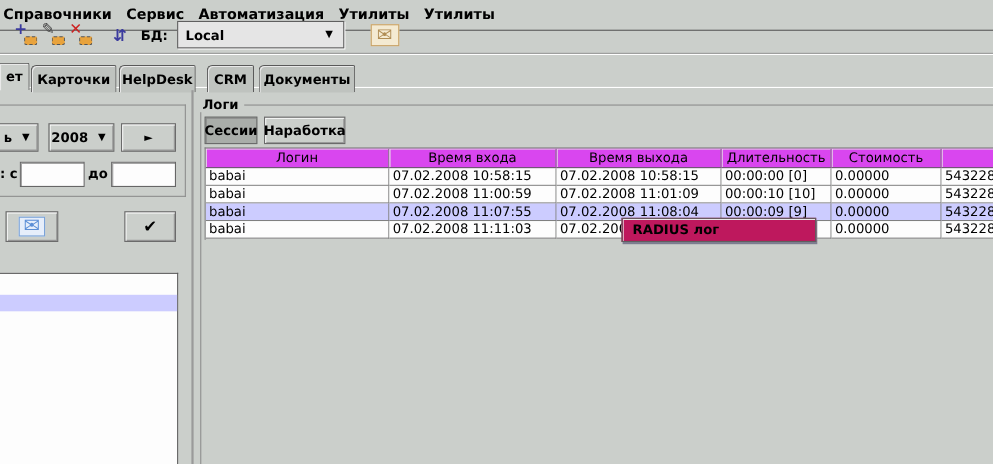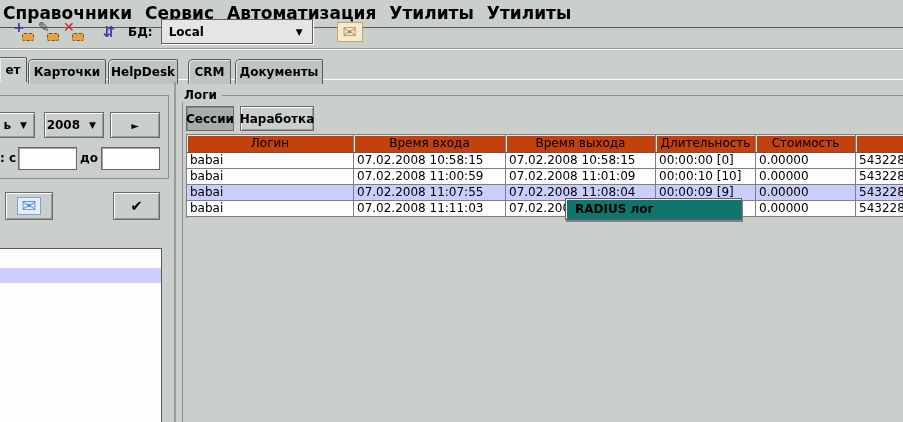--- a/index.html
+++ b/index.html
@@ -6,21 +6,21 @@
   html,body { background:#e8e8e8; }
   #root {
     position: relative; width: 903px; height: 422px; overflow: hidden;
     background: #cbcfcb; font-family: "DejaVu Sans", sans-serif;
     font-size: 12px; color: #000;
   }
   
   .menubar {
     position: absolute; left:0; top:0; width:903px; height:28px;
     display:flex; align-items:center; gap:13px; padding-left:3px;
-    border-bottom:1px solid #5a5a5a; font-weight:bold; font-size:17px;
+    border-bottom:1px solid #5a5a5a; font-weight:bold; font-size:13px;
   }
   .menubar .mitem { cursor: default; white-space:nowrap; line-height:13px; }
   
   .toolbar {
     position:absolute; left:0; top:15px; width:903px; height:34px;
     display:flex; align-items:center; padding-left:13px;
     border-bottom:1px solid #9a9a9a; box-shadow: 0 1px 0 #ffffff;
   }
   .ticon { position:relative; width:22px; height:22px; margin-right:3px; }
   .ticon .glyph { position:absolute; left:0; top:-2px; font-size:14px; font-weight:bold; color:#3b3b9e; }
@@ -105,28 +105,28 @@
   .tablewrap {
     position:absolute; left:186px; top:134px; width:717px; height:84px;
     overflow:hidden; border-left:1px solid #808080; border-top:1px solid #808080;
   }
   .trow { display:grid; grid-template-columns:167px 152px 150px 100px 100px 80px; }
   .trow .cell {
     height:16px; line-height:15px; padding:0 3px; overflow:hidden; white-space:nowrap;
     border-right:1px solid #808080; border-bottom:1px solid #808080; background:#fdfdfd;
   }
   .trow.head .cell {
-    background:#c2410c; text-align:center; height:18px; line-height:17px;
+    background:#d946ef; text-align:center; height:18px; line-height:17px;
     border-bottom:1px solid #5a5a5a; box-shadow: inset 1px 1px 0 #e6e6e6;
   }
   .trow.selrow .cell { background:#ccccff; }
   
   .ctxmenu {
     position:absolute; left:565px; top:198px; width:177px; z-index:20;
-    background:#0f766e; border:1px solid #5f5f5f;
+    background:#be185d; border:1px solid #5f5f5f;
     box-shadow: 1px 2px 0 #7d7d8f, inset 1px 1px 0 #e9e9e9;
   }
   .ctxmenu .item {
     height:20px; line-height:20px; padding-left:9px; font-weight:bold; white-space:nowrap;
   }
   .ctxmenu .item.hl { background:#b4b4d6; box-shadow: inset 0 1px 0 #d7d7ee; }
 </style>
 </head>
 <body>
 

